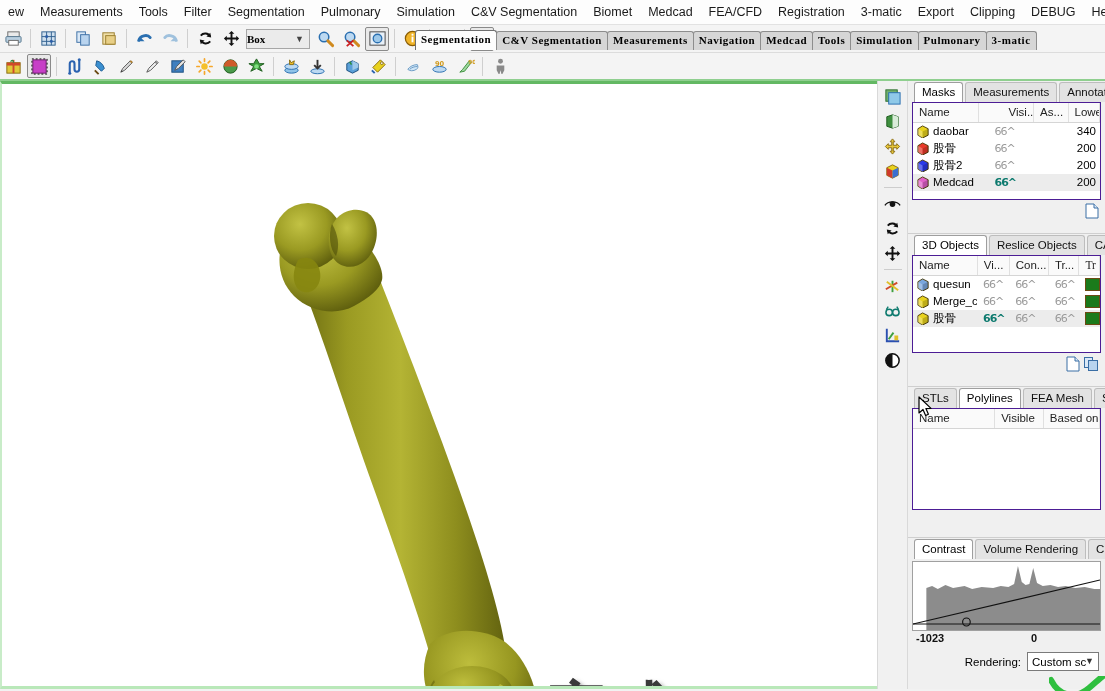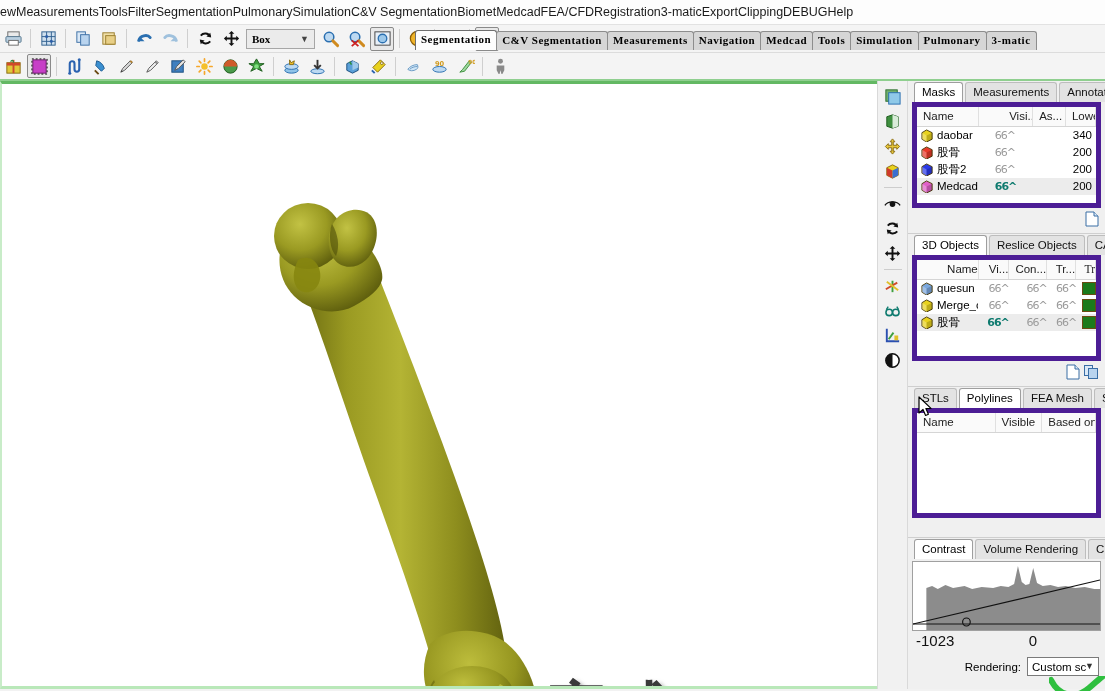--- a/index.html
+++ b/index.html
@@ -9,37 +9,37 @@
     font-family:"Liberation Sans",sans-serif;
     font-size:12px;color:#000;
     -webkit-font-smoothing:antialiased;
   }
   
   #menubar{
     height:24px;background:#fdfdfd;border-bottom:1px solid #e2e2e2;
     display:flex;align-items:center;padding-left:0;white-space:nowrap;
   }
   .menu-item{
-    font-size:12.5px;color:#1a1a1a;padding:3px 0;cursor:default;
+    font-size:12.5px;color:#1a1a1a;padding:3px 8px;cursor:default;
   }
   
   #toolbar1{
     height:27px;background:#f4f4f4;border-bottom:1px solid #dcdcdc;
     display:flex;align-items:center;position:relative;
   }
   .tb-sep{width:1px;height:19px;background:#cfcfcf;margin:0 4px;}
   .tb-btn{
     width:22px;height:22px;margin:0 1px;display:flex;align-items:center;
     justify-content:center;border:1px solid transparent;border-radius:2px;
   }
   .tb-btn.framed{border:1px solid #8a8a8a;background:#e9e9e9;}
   .tb-combo{
     width:62px;height:18px;background:#ebebeb;border:1px solid #a6a6a6;
     display:flex;align-items:center;font-family:"Liberation Serif",serif;
-    font-weight:bold;font-size:11px;padding-left:5px;position:relative;margin:0 2px;
+    font-weight:bold;font-size:11px;position:relative;margin:0 2px;
   }
   .tb-combo .arrow{position:absolute;right:5px;top:4px;color:#444;font-size:9px;}
   
   #tabstrip{
     position:absolute;left:415px;top:3px;display:flex;align-items:flex-end;height:22px;
   }
   .strip-tab{
     font-family:"Liberation Serif",serif;font-weight:bold;font-size:11px;
     letter-spacing:.5px;
     background:#d6d6d6;border:1px solid #8d8d8d;border-bottom:none;
@@ -79,38 +79,38 @@
   #dock{flex:1;background:#f0f0f0;display:flex;flex-direction:column;overflow:hidden;}
   .panel{background:#f0f0f0;border-bottom:1px solid #cfcfcf;position:relative;}
   .tabrow{display:flex;align-items:flex-end;height:21px;padding-left:6px;background:#f0f0f0;overflow:hidden;}
   .ptab{
     font-size:11.5px;color:#111;padding:3px 7px 3px 7px;
     background:#e3e3e3;border:1px solid #bdbdbd;border-bottom:none;
     border-radius:3px 3px 0 0;margin-right:2px;white-space:nowrap;line-height:13px;
   }
   .ptab.active{background:#fff;border-color:#9e9e9e;color:#000;}
   .listbox{
-    background:#fff;border:5px solid #4c1d95;margin:0 4px;overflow:hidden;
+    background:#fff;border:1px solid #4c1d95;margin:0 4px;overflow:hidden;
   }
   .lhead{
     display:flex;height:19px;align-items:center;background:#fafafa;
     border-bottom:1px solid #d5d5d5;font-size:11.5px;color:#222;
   }
   .lhead div{padding-left:6px;border-right:1px solid #e0e0e0;height:19px;line-height:19px;overflow:hidden;white-space:nowrap;box-sizing:border-box;}
   .lrow{display:flex;height:17px;align-items:center;font-size:11.5px;white-space:nowrap;}
   .lrow.sel{background:#ececec;}
   .lrow .cell{padding-left:6px;overflow:hidden;height:17px;line-height:17px;box-sizing:border-box;}
   .cube{width:13px;height:13px;margin-left:4px;margin-right:3px;flex:0 0 13px;}
   .glass{font-size:11px;color:#9a9a9a;font-family:"DejaVu Sans",sans-serif;letter-spacing:-1px;}
   .glass.on{color:#0d7a6e;font-weight:bold;}
   .swatch{width:13px;height:11px;background:#1b7a1b;border:1px solid #6b4a12;}
   .panelbtns{display:flex;justify-content:flex-end;gap:4px;padding:3px 6px 4px 0;}
   
   #hist{position:relative;background:#fff;border:1px solid #a0a0a0;margin:2px 4px 0 4px;height:68px;overflow:hidden;}
-  .axislbl{font-size:15px;font-weight:normal;color:#111;}
+  .axislbl{font-size:11px;font-weight:bold;color:#111;}
   .graycombo{
     width:66px;height:17px;background:#fff;border:1px solid #7a7a7a;
     font-size:11.5px;display:flex;align-items:center;padding-left:4px;position:relative;
   }
   .graycombo .arrow{position:absolute;right:4px;top:3px;font-size:9px;color:#333;}
   #greenmark{position:absolute;left:1049px;top:676px;pointer-events:none;}
   #cursor{position:absolute;left:918px;top:396px;pointer-events:none;}
 </style>
 </head>
 <body>
@@ -579,21 +579,21 @@
       <div class="panelbtns">
         <span>
           <svg width="14" height="16" viewBox="0 0 14 16">
               <path d="M1 1h8l4 4v10H1z" fill="#fff" stroke="#3a6ea5"></path>
               <path d="M9 1v4h4" fill="#dbe9f7" stroke="#3a6ea5"></path>
             </svg>
         </span>
       </div>
     </div>
 
-    <div class="panel" style="height:152px;text-align:right;">
+    <div class="panel" style="height:152px;">
       <div class="tabrow">
           <div class="ptab active">3D Objects</div>
           <div class="ptab">Reslice Objects</div>
           <div class="ptab">CAD Obj</div>
         </div>
       <div class="listbox" style="height:96px;">
         <div class="lhead">
             <div style="width: 88px;">Name</div>
             <div style="width: 42px;">Vi...</div>
             <div style="width: 52px;">Con...</div>

